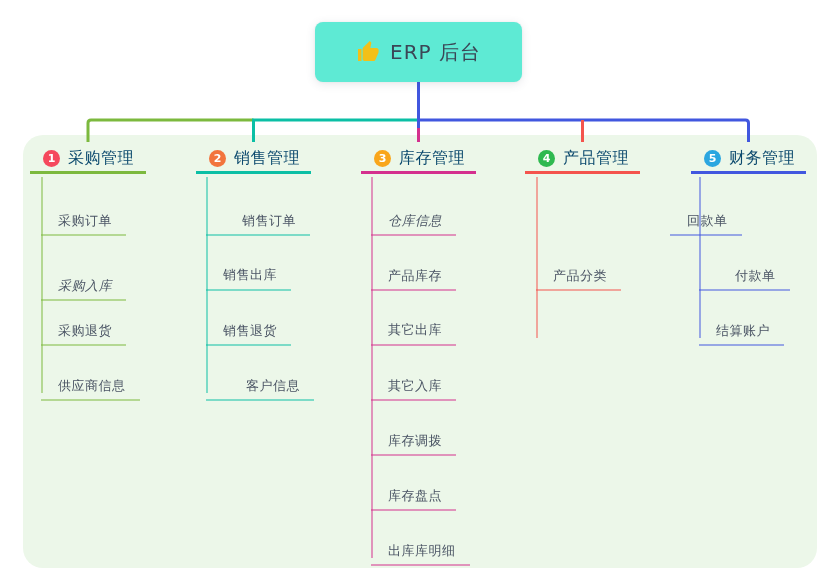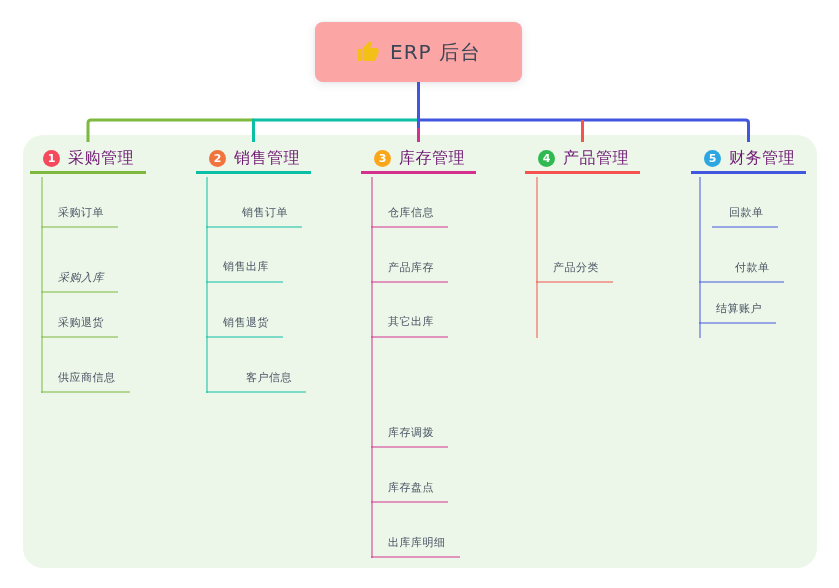--- a/index.html
+++ b/index.html
@@ -9,21 +9,21 @@
     background: #ffffff;
     font-family: "DejaVu Sans", "Liberation Sans", sans-serif;
     overflow: hidden;
   }
   #mindmap { position: relative; width: 839px; height: 588px; }
 
   
   .root-card {
     position: absolute; left: 315px; top: 22px;
     width: 207px; height: 60px;
-    background: #fca5a5;
+    background: #5eead4;
     border-radius: 8px;
     box-shadow: 0 2px 10px rgba(60,70,90,0.13), 0 0 2px rgba(60,70,90,0.08);
     display: flex; align-items: center; justify-content: center;
     gap: 10px; z-index: 5;
   }
   .root-card .root-label {
     font-size: 20px; color: #3b4656; letter-spacing: 1px; font-weight: 500;
   }
   .thumb-icon { width: 24px; height: 24px; display: inline-block; }
 
@@ -50,35 +50,36 @@
     padding-left: 13px; gap: 8px;
     border-bottom: 3px solid;
     z-index: 3;
   }
   .branch-badge {
     width: 17px; height: 17px; border-radius: 50%;
     color: #fff; font-size: 11px; font-weight: bold;
     line-height: 17px; text-align: center; flex: 0 0 17px;
   }
   .branch-label {
-    font-size: 16px; color: #701a75; letter-spacing: 0.5px;
+    font-size: 16px; color: #0c4a6e; letter-spacing: 0.5px;
     white-space: nowrap; font-weight: 500;
   }
 
   
   .branch-spine { position: absolute; width: 2px; z-index: 3; }
   .child-node {
     position: absolute;
     height: 28px; line-height: 25px;
     padding: 0 14px 0 17px;
     border-bottom: 2px solid;
-    font-size: 11px; color: #4a5464;
+    font-size: 13px; color: #4a5464;
     letter-spacing: 0.5px;
     white-space: nowrap; width: max-content;
     z-index: 3;
+    margin-top: 8px;
   }
 </style>
 </head>
 <body>
 
 <div id="mindmap">
 
   <svg id="connectors" viewBox="0 0 839 588" xmlns="http://www.w3.org/2000/svg">
       <path d="M 253.5 120 H 91 Q 88 120 88 123 V 142" stroke="#7cb93e" stroke-width="3" fill="none"></path>
       <path d="M 418.5 120 H 253.5 V 142" stroke="#0bbfa5" stroke-width="3" fill="none"></path>
@@ -113,33 +114,34 @@
     <div class="branch-spine" style="left: 206px; top: 177px; height: 216px; background: rgba(11, 191, 165, 0.5);"></div>
     <div class="child-node" style="left: 206px; top: 200px; border-bottom-color: rgba(11, 191, 165, 0.5); padding-left: 36px;">销售订单</div>
     <div class="child-node" style="left: 206px; top: 255px; border-bottom-color: rgba(11, 191, 165, 0.5); font-family: Liberation Mono, monospace;">销售出库</div>
     <div class="child-node" style="left: 206px; top: 310px; border-bottom-color: rgba(11, 191, 165, 0.5);">销售退货</div>
     <div class="child-node" style="left: 206px; top: 365px; border-bottom-color: rgba(11, 191, 165, 0.5); padding-left: 40px;">客户信息</div>
     <div class="branch-node" style="left: 361px; top: 146px; width: 115px; border-bottom-color: rgb(212, 48, 142);">
       <span class="branch-badge" style="background: rgb(249, 166, 27);">3</span>
       <span class="branch-label">库存管理</span>
     </div>
     <div class="branch-spine" style="left: 371px; top: 177px; height: 381px; background: rgba(212, 48, 142, 0.5);"></div>
-    <div class="child-node" style="left: 371px; top: 200px; border-bottom-color: rgba(212, 48, 142, 0.5);">仓库信息</div>
+    <div class="child-node" style="left: 371px; top: 200px; border-bottom-color: rgba(212, 48, 142, 0.5); font-style: italic;">仓库信息</div>
     <div class="child-node" style="left: 371px; top: 255px; border-bottom-color: rgba(212, 48, 142, 0.5);">产品库存</div>
     <div class="child-node" style="left: 371px; top: 310px; border-bottom-color: rgba(212, 48, 142, 0.5); font-family: Liberation Mono, monospace;">其它出库</div>
+    <div class="child-node" style="left: 371px; top: 365px; border-bottom-color: rgba(212, 48, 142, 0.5);">其它入库</div>
     <div class="child-node" style="left: 371px; top: 420px; border-bottom-color: rgba(212, 48, 142, 0.5);">库存调拨</div>
     <div class="child-node" style="left: 371px; top: 475px; border-bottom-color: rgba(212, 48, 142, 0.5);">库存盘点</div>
     <div class="child-node" style="left: 371px; top: 530px; border-bottom-color: rgba(212, 48, 142, 0.5);">出库库明细</div>
     <div class="branch-node" style="left: 525px; top: 146px; width: 115px; border-bottom-color: rgb(244, 84, 77);">
       <span class="branch-badge" style="background: rgb(47, 185, 80);">4</span>
       <span class="branch-label">产品管理</span>
     </div>
     <div class="branch-spine" style="left: 536px; top: 177px; height: 161px; background: rgba(244, 84, 77, 0.5);"></div>
     <div class="child-node" style="left: 536px; top: 255px; border-bottom-color: rgba(244, 84, 77, 0.5);">产品分类</div>
     <div class="branch-node" style="left: 691px; top: 146px; width: 115px; border-bottom-color: rgb(65, 87, 223);">
       <span class="branch-badge" style="background: rgb(43, 166, 224);">5</span>
       <span class="branch-label">财务管理</span>
     </div>
     <div class="branch-spine" style="left: 699px; top: 177px; height: 161px; background: rgba(65, 87, 223, 0.5);"></div>
-    <div class="child-node" style="left: 712px; top: 200px; border-bottom-color: rgba(65, 87, 223, 0.5);">回款单</div>
+    <div class="child-node" style="left: 670px; top: 200px; border-bottom-color: rgba(65, 87, 223, 0.5);">回款单</div>
     <div class="child-node" style="left: 699px; top: 255px; border-bottom-color: rgba(65, 87, 223, 0.5); padding-left: 36px;">付款单</div>
-    <div class="child-node" style="left: 699px; top: 296px; border-bottom-color: rgba(65, 87, 223, 0.5);">结算账户</div>
+    <div class="child-node" style="left: 699px; top: 310px; border-bottom-color: rgba(65, 87, 223, 0.5);">结算账户</div>
   </div>
 
 </body></html>

